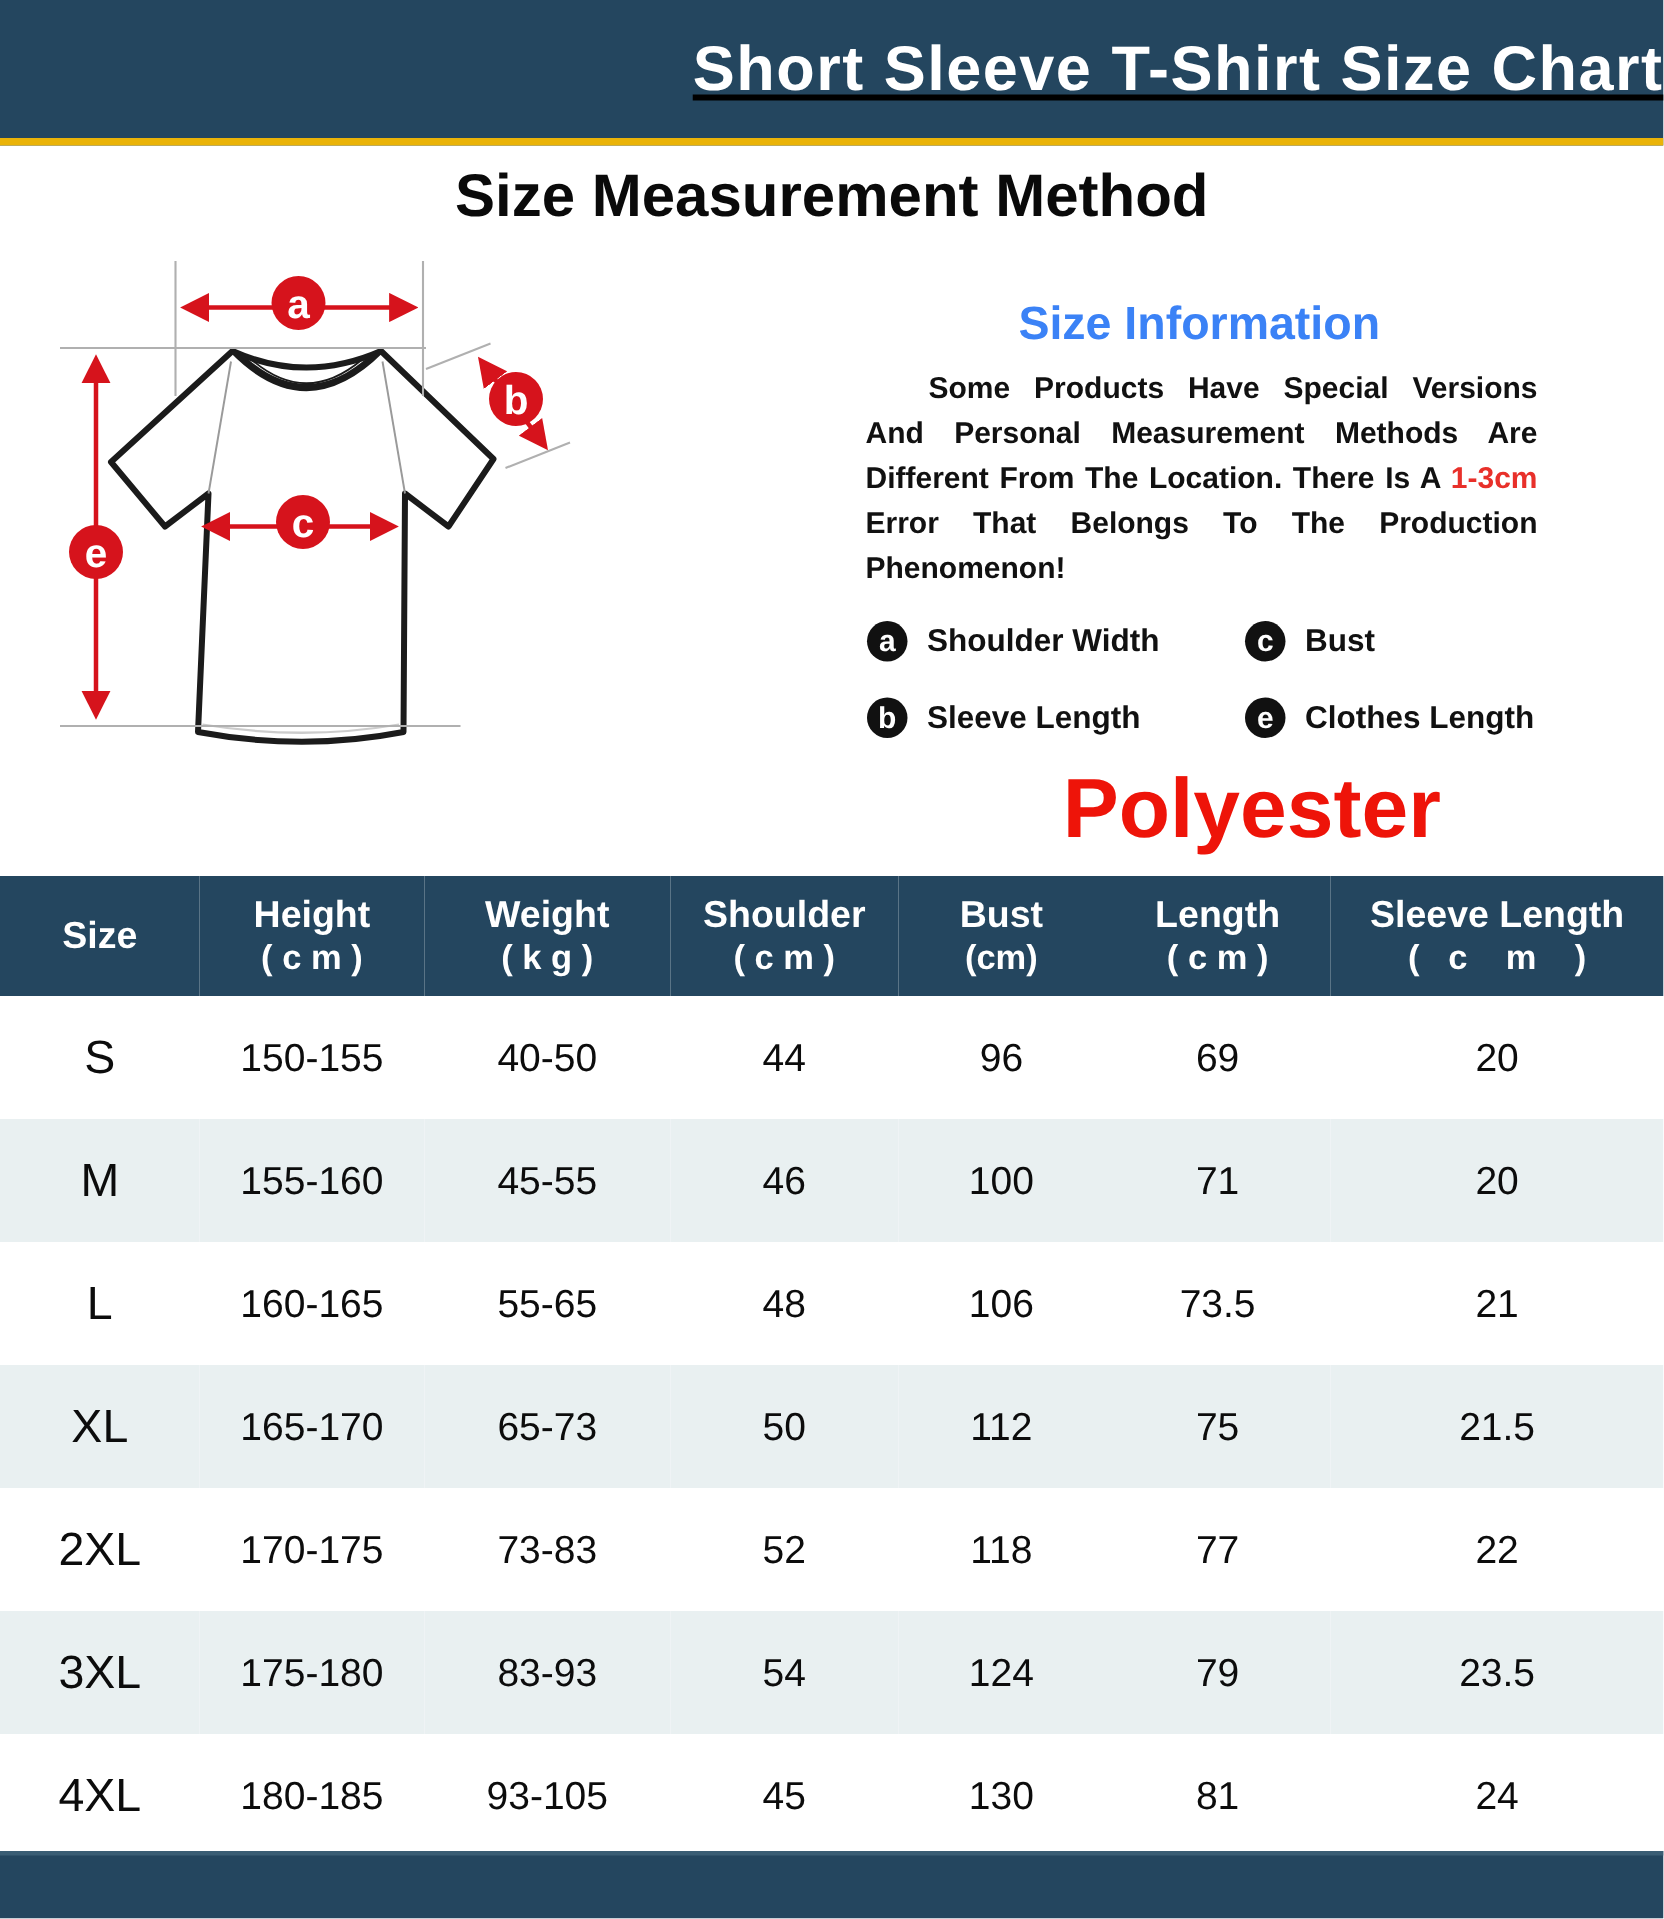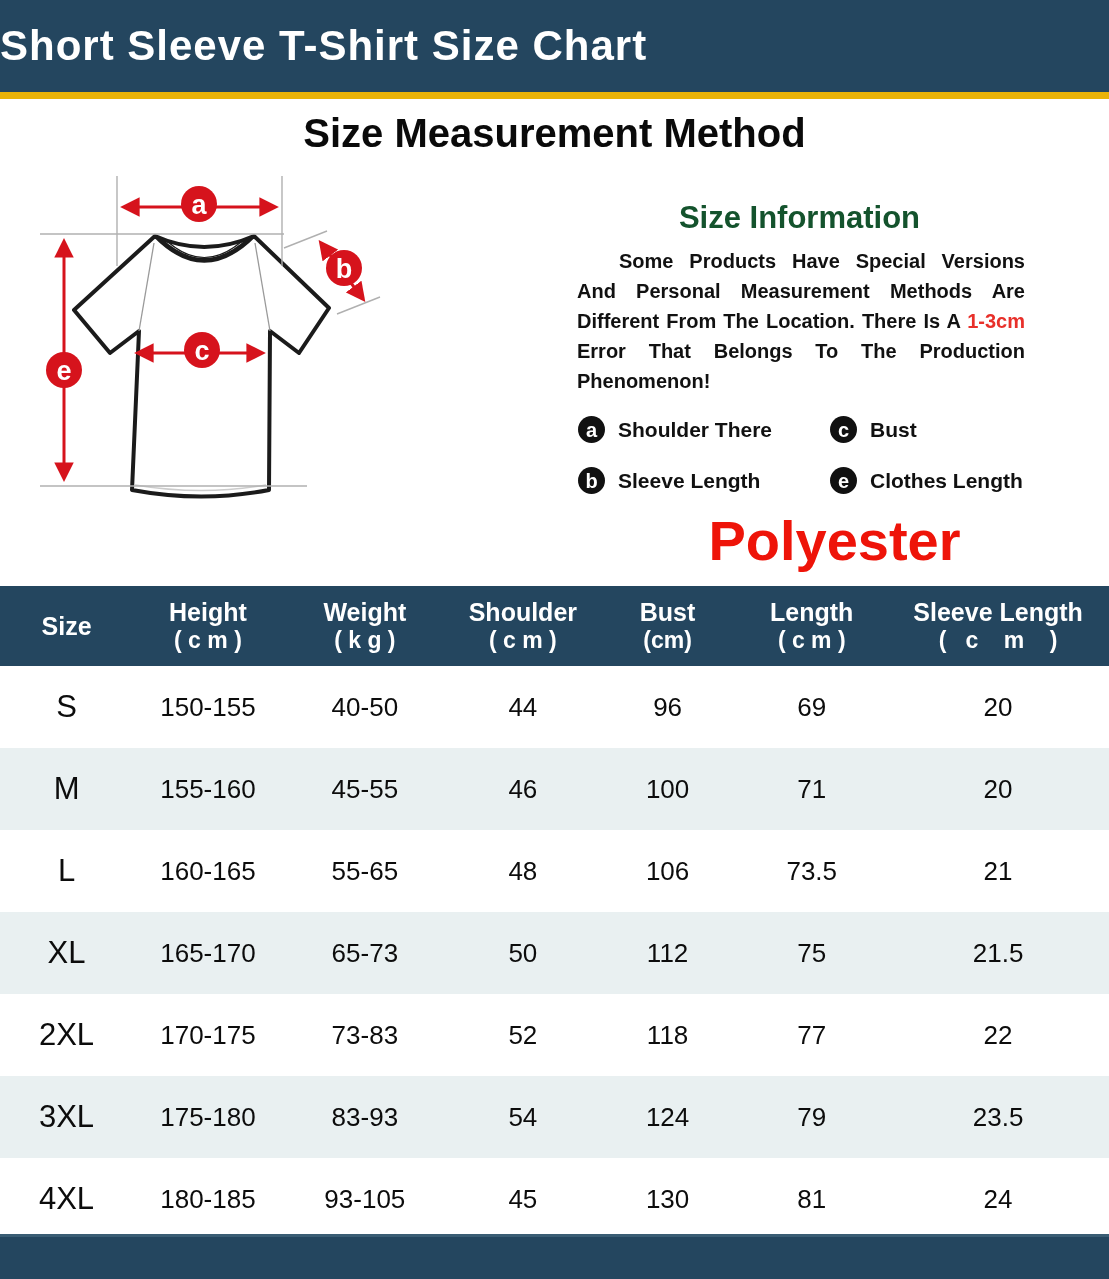--- a/index.html
+++ b/index.html
@@ -2,36 +2,36 @@
 <html><head>
 <meta charset="utf-8">
 <style>
   html,body{margin:0;padding:0;}
   body{
     width:1109px;height:1279px;position:relative;overflow:hidden;
     background:#ffffff;font-family:"Liberation Sans",sans-serif;
   }
   
   .top-bar{
-    height:92px;background:#24465f;border-bottom:7px solid #eab308;
-    display:flex;align-items:center;justify-content:flex-start;
+    height:92px;background:#24465f;border-bottom:5px solid #eab308;
+    display:flex;align-items:center;justify-content:flex-end;text-decoration:underline;
   }
   .top-bar h1{
     margin:0;color:#ffffff;font-size:42px;font-weight:bold;letter-spacing:1px;
   }
   
   .method-heading{
     margin:12px 0 0 0;text-align:center;font-size:40px;font-weight:bold;color:#0a0a0a;
   }
   
   .content{display:flex;height:430px;}
   .diagram{width:490px;flex:0 0 490px;}
   .diagram svg{display:block;margin:-8px 0 0 22px;}
   .info-col{flex:1 1 auto;padding-top:44px;}
-  .info-heading{margin:0;text-align:center;font-size:31px;font-weight:bold;color:#14532d;}
+  .info-heading{margin:0;text-align:center;font-size:31px;font-weight:bold;color:#3b82f6;}
   .info-text{
     width:448px;margin:10px 0 0 87px;font-size:20px;line-height:30px;
     font-weight:bold;color:#111;text-align:justify;text-indent:42px;
   }
   .info-text .hl{color:#e8302a;}
   .legend{
     margin:20px 0 0 88px;display:grid;grid-template-columns:252px auto;
     row-gap:24px;
   }
   .legend-item{display:flex;align-items:center;gap:13px;}
@@ -123,21 +123,21 @@
     </svg>
   </div>
 
   <div class="info-col">
     <h3 class="info-heading">Size Information</h3>
     <p class="info-text"><span>Some Products Have Special Versions And Personal Measurement Methods Are Different From The Location. There Is A </span><span class="hl">1-3cm</span><span> Error That Belongs To The Production Phenomenon!</span></p>
 
     <div class="legend">
       <div class="legend-item">
         <span class="legend-key">a</span>
-        <span class="legend-label">Shoulder There</span>
+        <span class="legend-label">Shoulder Width</span>
       </div>
       <div class="legend-item">
         <span class="legend-key">c</span>
         <span class="legend-label">Bust</span>
       </div>
       <div class="legend-item">
         <span class="legend-key">b</span>
         <span class="legend-label">Sleeve Length</span>
       </div>
       <div class="legend-item">

